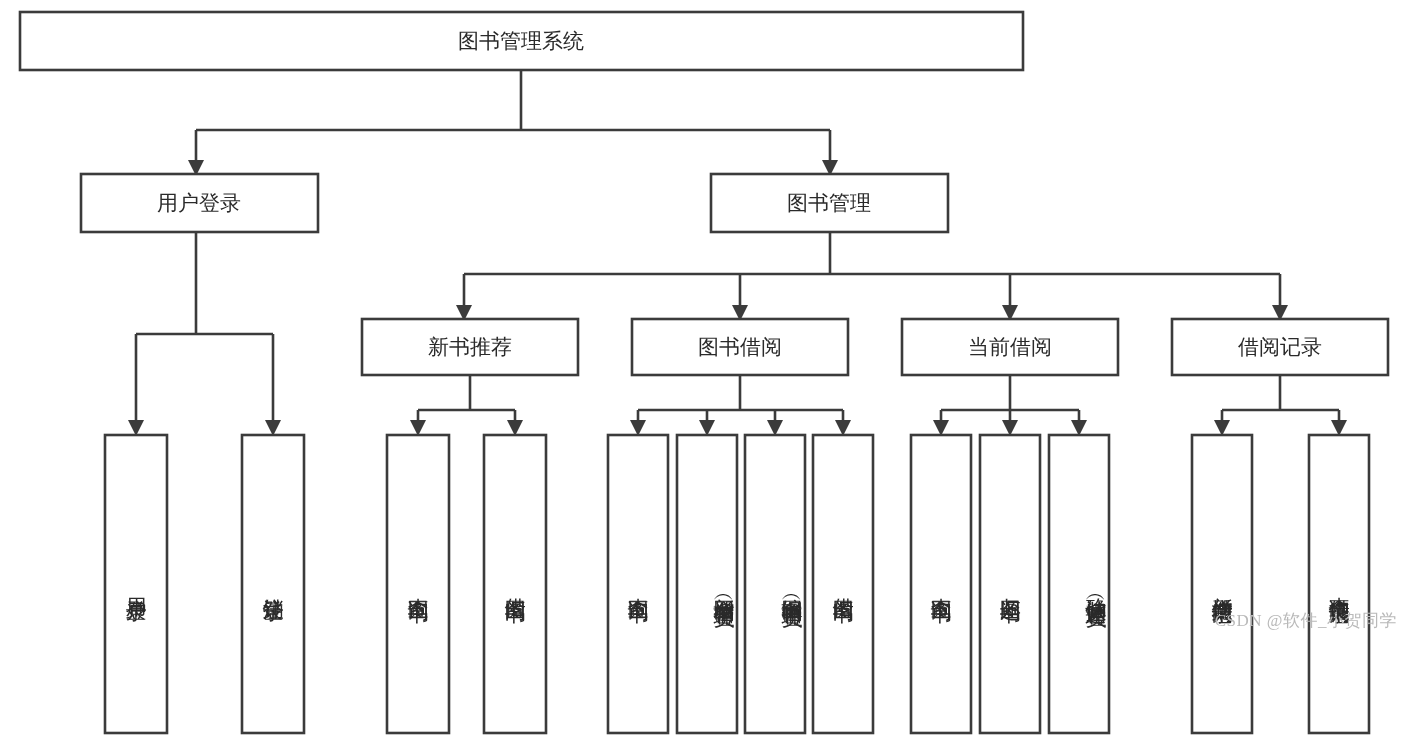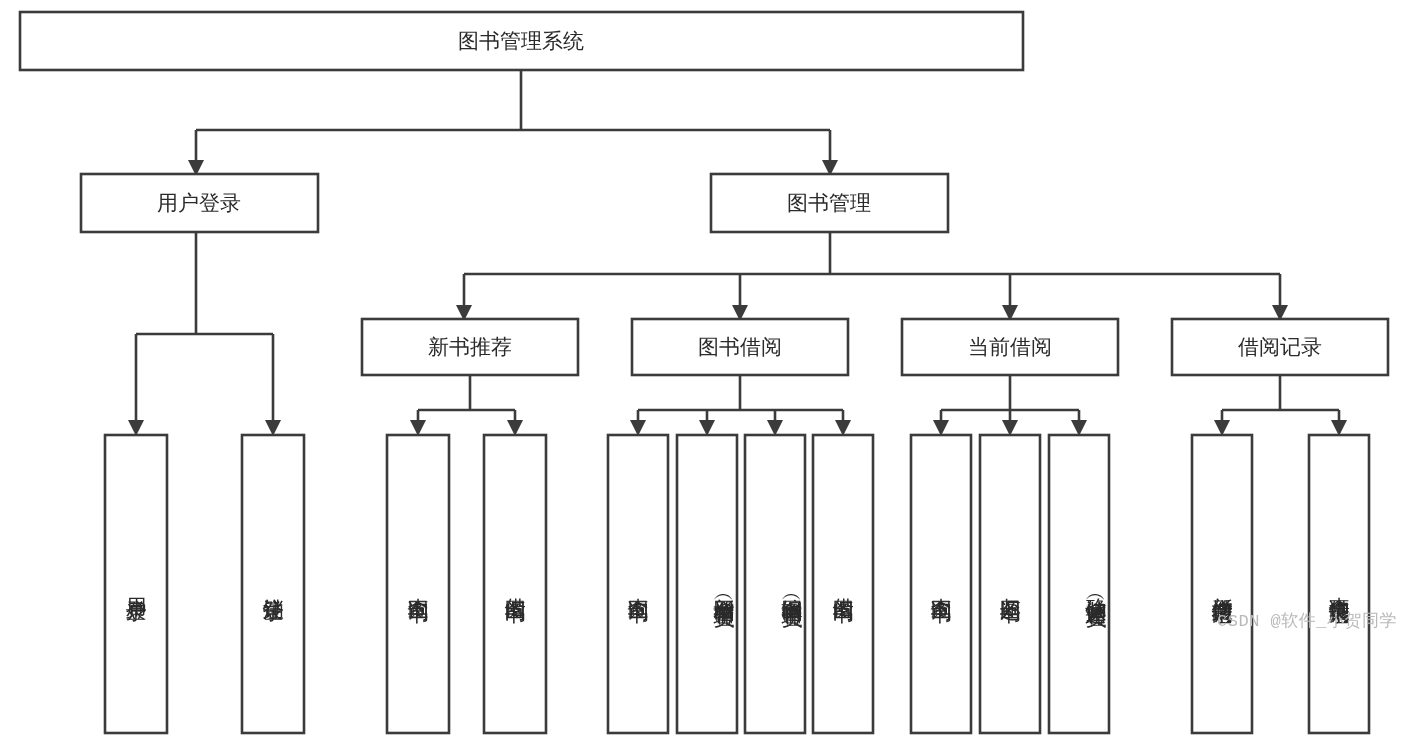--- a/index.html
+++ b/index.html
@@ -62,21 +62,21 @@
     align-items: center;
     justify-content: center;
     text-align: center;
     white-space: nowrap;
     pointer-events: none;
   }
   .watermark {
     position: absolute;
     right: 8px;
     bottom: 5px;
-    font-family: Liberation Mono, monospace;
+    font-family: Liberation Serif, serif;
     font-size: 17px;
     color: #b9b9b9;
     white-space: nowrap;
     letter-spacing: 0.5px;
   }
 </style>
 </head>
 <body>
 
 <div id="diagram-root">

